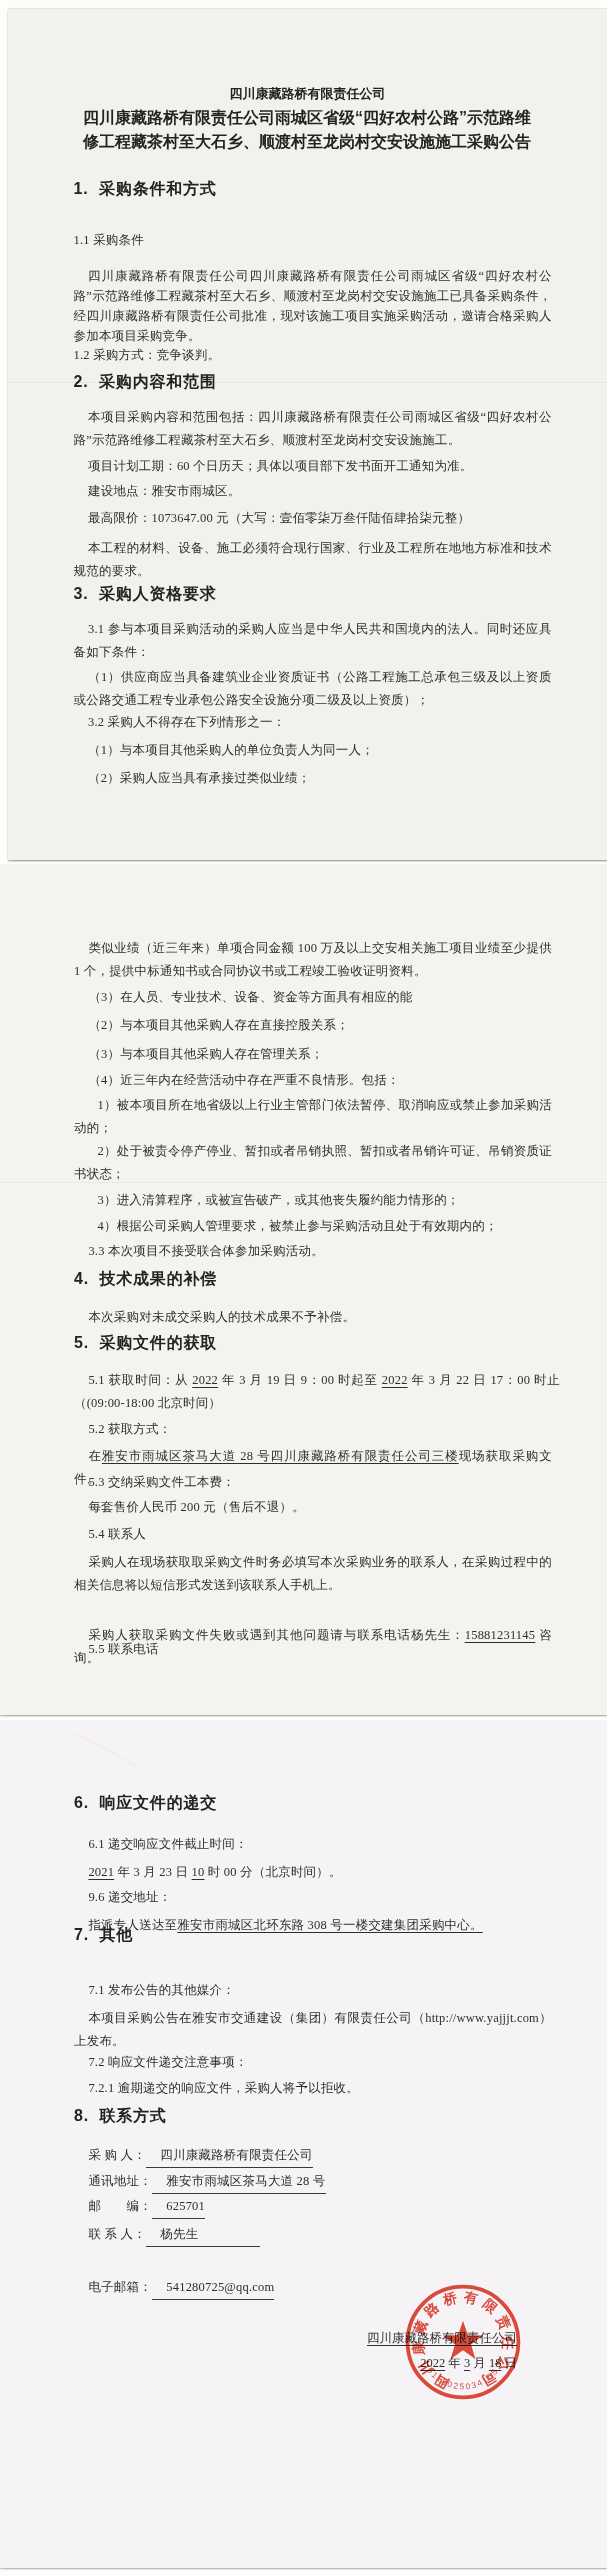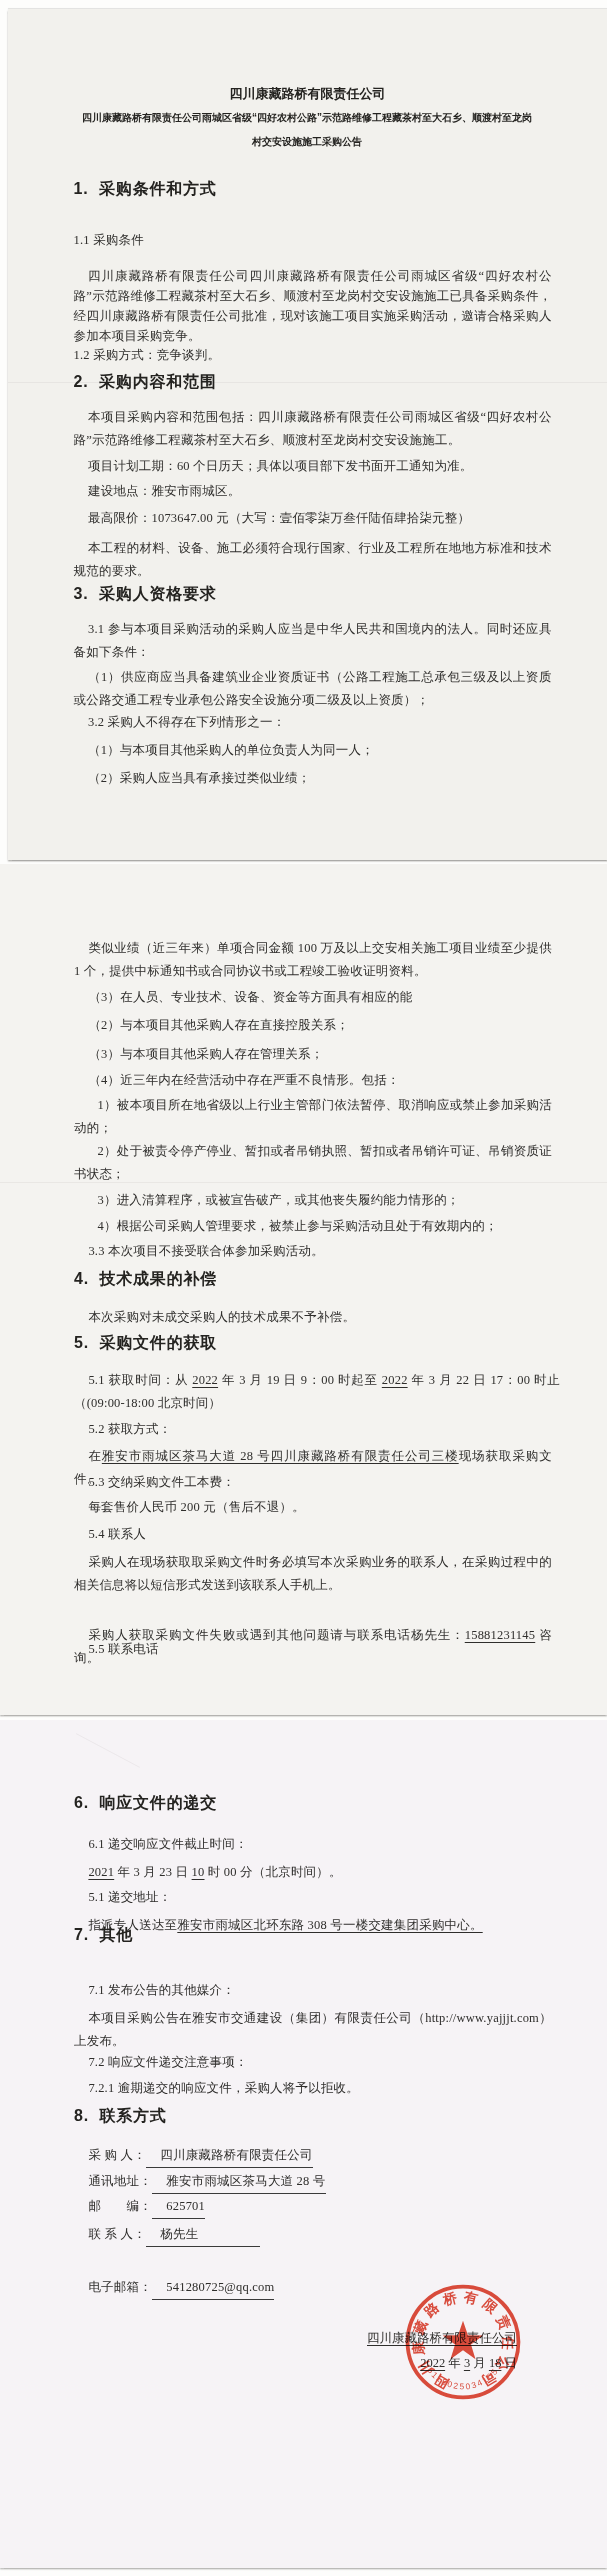--- a/index.html
+++ b/index.html
@@ -19,21 +19,21 @@
      text-align:justify;letter-spacing:0.2px;margin:0}
   #p1 .b{left:66px}
   #p2 .b,#p3 .b{left:74px}
   .h{position:absolute;margin:0;font-family:"Liberation Sans","DejaVu Sans",sans-serif;
      font-weight:bold;font-size:16px;letter-spacing:0.8px;color:#242320;white-space:pre-wrap}
   #p1 .h{left:66px}
   #p2 .h,#p3 .h{left:74px}
   .c{position:absolute;left:0;width:100%;text-align:center;margin:0;
      font-family:"Liberation Sans","DejaVu Sans",sans-serif;font-weight:bold;color:#242320}
   .t1{font-size:13px;line-height:18px}
-  .t2{left:72px;width:455px;font-size:10px;line-height:23.5px}
+  .t2{left:72px;width:455px;font-size:16px;line-height:23.5px}
   .i1{text-indent:14.4px}
   .i2{text-indent:23.5px}
   .u{text-decoration:underline;text-underline-offset:3px;text-decoration-thickness:1.1px}
   .uv{display:inline-block;border-bottom:1.1px solid #3a3a3a}
   .sig{position:absolute;right:90px;margin:0;text-align:right;font-size:12.5px;line-height:23px}
   .stamp{position:absolute;mix-blend-mode:multiply;opacity:.9}
   .crease{position:absolute;height:0.8px;background:rgba(60,55,50,.06)}
 </style>
 </head>
 <body>
@@ -90,21 +90,21 @@
   <p class="b i1" style="top:774px">5.5 联系电话</p>
   <p class="b i1" style="top:760px"><span>采购人获取采购文件失败或遇到其他问题请与联系电话杨先生：</span><span class="u">15881231145</span><span> 咨询。</span></p>
 </div>
 
 <div class="page" id="p3">
   <div class="crease" style="left:72px;top:30px;width:72px;transform:rotate(28deg)"></div>
 
   <p class="h" style="top:73px">6.  响应文件的递交</p>
   <p class="b i1" style="top:113px">6.1 递交响应文件截止时间：</p>
   <p class="b i1" style="top:141px"><span class="u">2021</span><span> 年 3 月 23 日 </span><span class="u">10</span><span> 时 00 分（北京时间）。</span></p>
-  <p class="b i1" style="top:166px">5.1 递交地址：</p>
+  <p class="b i1" style="top:166px">9.6 递交地址：</p>
   <p class="b i1" style="top:194px"><span>指派专人送达至</span><span class="u">雅安市雨城区北环东路 308 号一楼交建集团采购中心。</span></p>
 
   <p class="h" style="top:205px">7.  其他</p>
   <p class="b i1" style="top:259px">7.1 发布公告的其他媒介：</p>
   <p class="b i1" style="top:287px">本项目采购公告在雅安市交通建设（集团）有限责任公司（http://www.yajjjt.com）上发布。</p>
   <p class="b i1" style="top:331px">7.2 响应文件递交注意事项：</p>
   <p class="b i1" style="top:357px">7.2.1 逾期递交的响应文件，采购人将予以拒收。</p>
 
   <p class="h" style="top:386px">8.  联系方式</p>
   <p class="b i1" style="top:424px"><span>采 购 人：</span><span class="uv" style="min-width:163px">四川康藏路桥有限责任公司</span></p>

